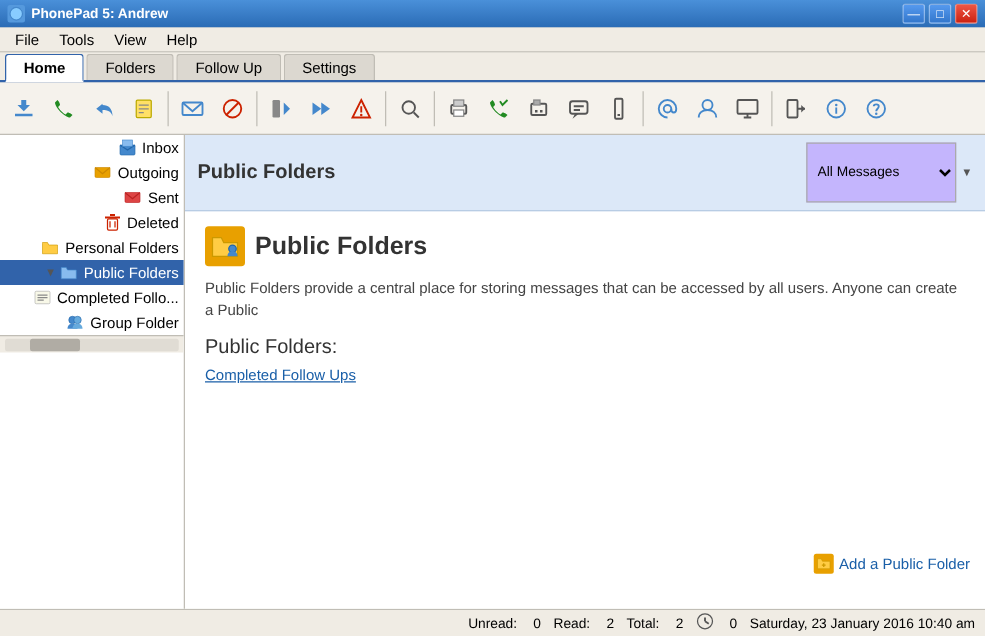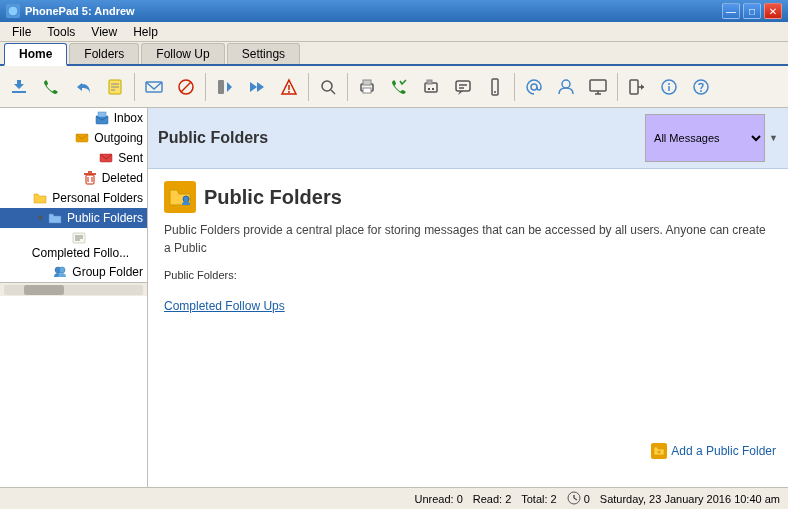--- a/index.html
+++ b/index.html
@@ -106,21 +106,21 @@
       display: flex; align-items: center;
       padding: 2px 4px;
       cursor: pointer;
       font-size: 12px;
       white-space: nowrap;
       justify-content: flex-end;
     }
     .sidebar-item.selected { background: #3163aa; color: white; }
     .sidebar-icon { width: 16px; height: 16px; margin-right: 4px; flex-shrink: 0; display: inline-flex; align-items: center; justify-content: center; font-size: 12px; }
     .sidebar-item.level1 { padding-left: 4px; }
-    .sidebar-item.level2 { padding-left: 18px; flex-direction: column; }
+    .sidebar-item.level2 { padding-left: 18px; }
     #sidebar-scroll {
       height: 14px;
       border-top: 1px solid #c0bdb5;
       background: #f0ece4;
       display: flex;
       align-items: center;
       padding: 0 4px;
     }
     .h-scrollbar { width: 100%; height: 10px; background: #e0dcd4; border-radius: 2px; position: relative; }
     .h-scrollbar-thumb { width: 40px; height: 10px; background: #b0acA4; border-radius: 2px; position: absolute; left: 20px; }
@@ -152,21 +152,21 @@
 
     #content-body {
       flex: 1;
       padding: 12px 16px;
       position: relative;
     }
     #pf-header { display: flex; align-items: center; gap: 8px; margin-bottom: 8px; }
     #pf-icon { width: 32px; height: 32px; background: #e8a000; border-radius: 3px; display: flex; align-items: center; justify-content: center; color: white; font-size: 18px; }
     #pf-title { font-size: 20px; font-weight: bold; color: #333; }
     #pf-desc { font-size: 12px; color: #444; margin-bottom: 12px; line-height: 1.5; }
-    #pf-label { font-size: 11px; color: #333; margin-bottom: 18px; }
+    #pf-label { font-size: 16px; color: #333; margin-bottom: 6px; }
     #pf-link { color: #1a5fa8; text-decoration: underline; cursor: pointer; font-size: 12px; }
     #add-folder-btn {
       position: absolute;
       bottom: 28px;
       right: 12px;
       display: flex;
       align-items: center;
       gap: 4px;
       color: #1a5fa8;
       cursor: pointer;
@@ -179,21 +179,21 @@
       height: 22px;
       background: #f0ece4;
       border-top: 1px solid #c0bdb5;
       display: flex;
       align-items: center;
       padding: 0 8px;
       font-size: 11px;
       gap: 10px;
       justify-content: flex-end;
     }
-    .status-item { display: flex; align-items: center; gap: 3px; }
+    .status-item { display: flex; align-items: center; gap: 13px; }
 
     
     .tree-arrow { font-size: 9px; color: #555; margin-right: 2px; }
   </style>
 </head>
 <body>
 
 <div id="title-bar">
   <div id="title-bar-left">
     <div id="title-bar-icon">

